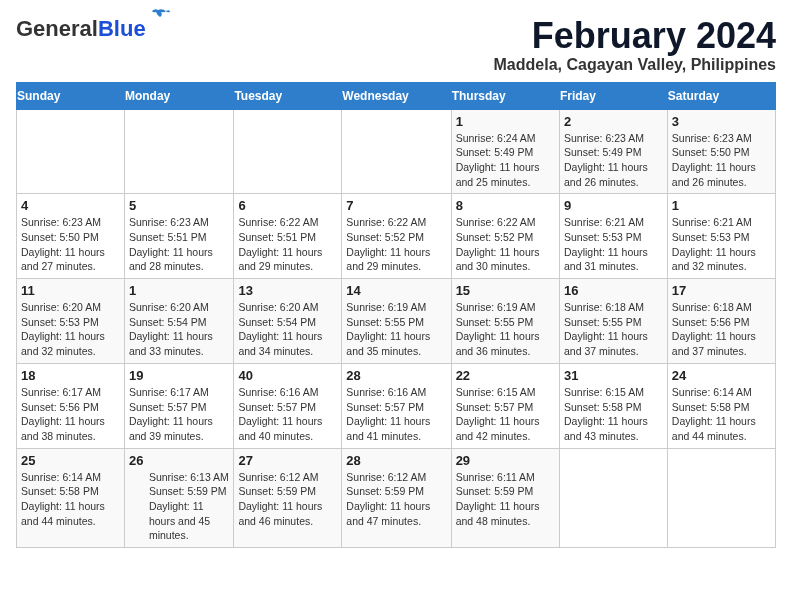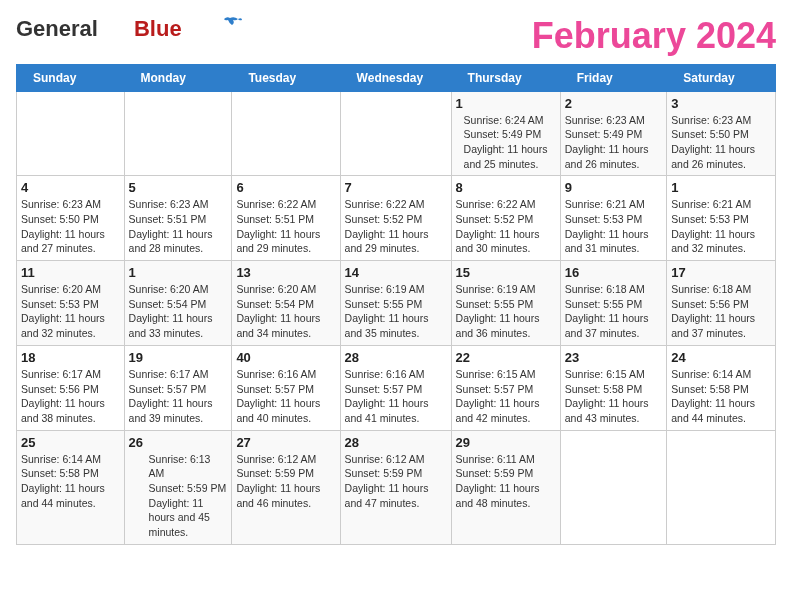--- a/index.html
+++ b/index.html
@@ -20,37 +20,37 @@
       display: flex;
       flex-direction: column;
       align-items: flex-start;
     }
     .title-block {
       text-align: right;
     }
     .title-block h1 {
       font-size: 36px;
       font-weight: bold;
-      color: #ec4899;
+      color: #0f172a;
       line-height: 1.1;
     }
     .title-block h2 {
       font-size: 16px;
       font-weight: bold;
       color: #333;
     }
     .calendar {
       width: 100%;
       border-collapse: collapse;
       font-size: 11px;
     }
     .calendar thead th {
       background-color: #2e7ecb;
       color: #fff;
-      padding: 6px 16px;
+      padding: 6px 0;
       text-align: left;
       font-size: 12px;
       border: 1px solid #2e7ecb;
     }
     .calendar tbody td {
       vertical-align: top;
       border: 1px solid #ccc;
       padding: 4px;
       width: 113px;
       min-height: 80px;
@@ -71,31 +71,32 @@
       font-size: 10.5px;
       line-height: 1.4;
     }
     .empty { background: #fff !important; }
   </style>
 </head>
 <body>
 
 <div class="header">
   <div class="logo">
-    <div style="display:flex; align-items:center;gap:36px;">
+    <div style="display:flex; ">
       <span style="font-size:22px; font-weight:bold; color:#333;">General</span>
-        <span style="font-size:22px; font-weight:bold; color:#b91c1c;">Blue</span>
+        <span style="font-size:22px; font-weight:bold; color:#1d4ed8;">Blue</span>
       <svg width="22" height="18" viewBox="0 0 22 18" style="margin-left:2px; margin-top:-8px;">
         <path d="M10 2 Q14 0 18 3 Q16 5 13 4 Q15 7 12 9 Q9 7 8 4 Q5 5 4 3 Q7 0 10 2Z" fill="#2e7ecb"></path>
         <path d="M18 3 Q22 1 22 4 Q19 5 18 3Z" fill="#2e7ecb"></path>
       </svg>
     </div>
   </div>
   <div class="title-block">
     <h1>February 2024</h1>
+    <h2>Maddela, Cagayan Valley, Philippines</h2>
   </div>
 </div>
 
 <table class="calendar">
   <thead>
     <tr>
       <th>Sunday</th>
       <th>Monday</th>
       <th>Tuesday</th>
       <th>Wednesday</th>
@@ -105,21 +106,21 @@
     </tr>
   </thead>
   <tbody id="calendar-body">
   <tr>
         <td class="empty"></td>
         <td class="empty"></td>
         <td class="empty"></td>
         <td class="empty"></td>
         <td>
           <span class="day-number">1</span>
-          <div class="day-info" style="white-space: pre-line; margin-left: 8px;">Sunrise: 6:24 AM
+          <div class="day-info" style="white-space: pre-line;">Sunrise: 6:24 AM
 Sunset: 5:49 PM
 Daylight: 11 hours and 25 minutes.</div>
         </td>
         <td>
           <span class="day-number">2</span>
           <div class="day-info" style="white-space: pre-line;">Sunrise: 6:23 AM
 Sunset: 5:49 PM
 Daylight: 11 hours and 26 minutes.</div>
         </td>
         <td>
@@ -242,21 +243,21 @@
 Sunset: 5:57 PM
 Daylight: 11 hours and 41 minutes.</div>
         </td>
         <td>
           <span class="day-number">22</span>
           <div class="day-info" style="white-space: pre-line;">Sunrise: 6:15 AM
 Sunset: 5:57 PM
 Daylight: 11 hours and 42 minutes.</div>
         </td>
         <td>
-          <span class="day-number">23</span>
+          <span class="day-number">31</span>
           <div class="day-info" style="white-space: pre-line;">Sunrise: 6:15 AM
 Sunset: 5:58 PM
 Daylight: 11 hours and 43 minutes.</div>
         </td>
         <td>
           <span class="day-number">24</span>
           <div class="day-info" style="white-space: pre-line;">Sunrise: 6:14 AM
 Sunset: 5:58 PM
 Daylight: 11 hours and 44 minutes.</div>
         </td>

